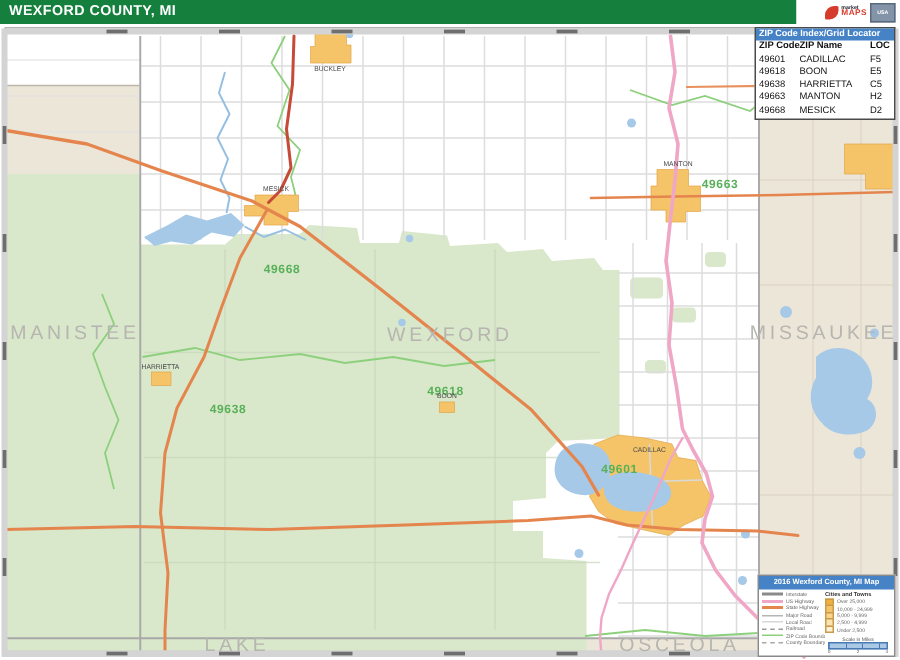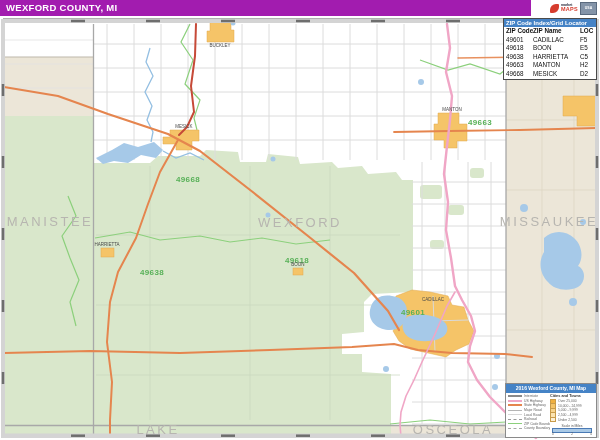--- a/index.html
+++ b/index.html
@@ -1,19 +1,19 @@
 <!DOCTYPE html>
 <html><head>
 <meta charset="utf-8">
 <style>
   html,body{margin:0;padding:0;background:#fff;}
   #stage{position:relative;width:600px;height:440px;overflow:hidden;background:#fff;
          font-family:"Liberation Sans",sans-serif;outline:1px solid #b9b9b9;}
   
-  #titlebar{position:absolute;left:0;top:0;width:531px;height:16px;background:#a21caf;z-index:5;}
+  #titlebar{position:absolute;left:0;top:0;width:531px;height:16px;background:#15803d;z-index:5;}
   #titlebar .t{display:block;color:#fff;font-size:9.5px;font-weight:bold;line-height:16px;padding-left:6px;letter-spacing:.3px;}
   
   #logo{position:absolute;left:531px;top:0;width:69px;height:16px;background:#fff;z-index:5;
         display:flex;align-items:center;justify-content:flex-end;gap:2px;padding-right:3px;box-sizing:border-box;}
   #logo .mark{width:9px;height:9px;background:#d63c2e;border-radius:6px 1px 6px 1px;flex:0 0 auto;}
   #logo .col{display:flex;flex-direction:column;line-height:1;}
   #logo .l1{font-size:3.5px;color:#223;font-weight:bold;}
   #logo .l2{font-size:5.5px;color:#d63c2e;font-weight:bold;letter-spacing:.3px;}
   #logo .badge{width:15px;height:11px;background:#8494a8;border:1px solid #5a6a7e;color:#fff;
                font-size:3.5px;font-weight:bold;display:flex;align-items:center;justify-content:center;}

